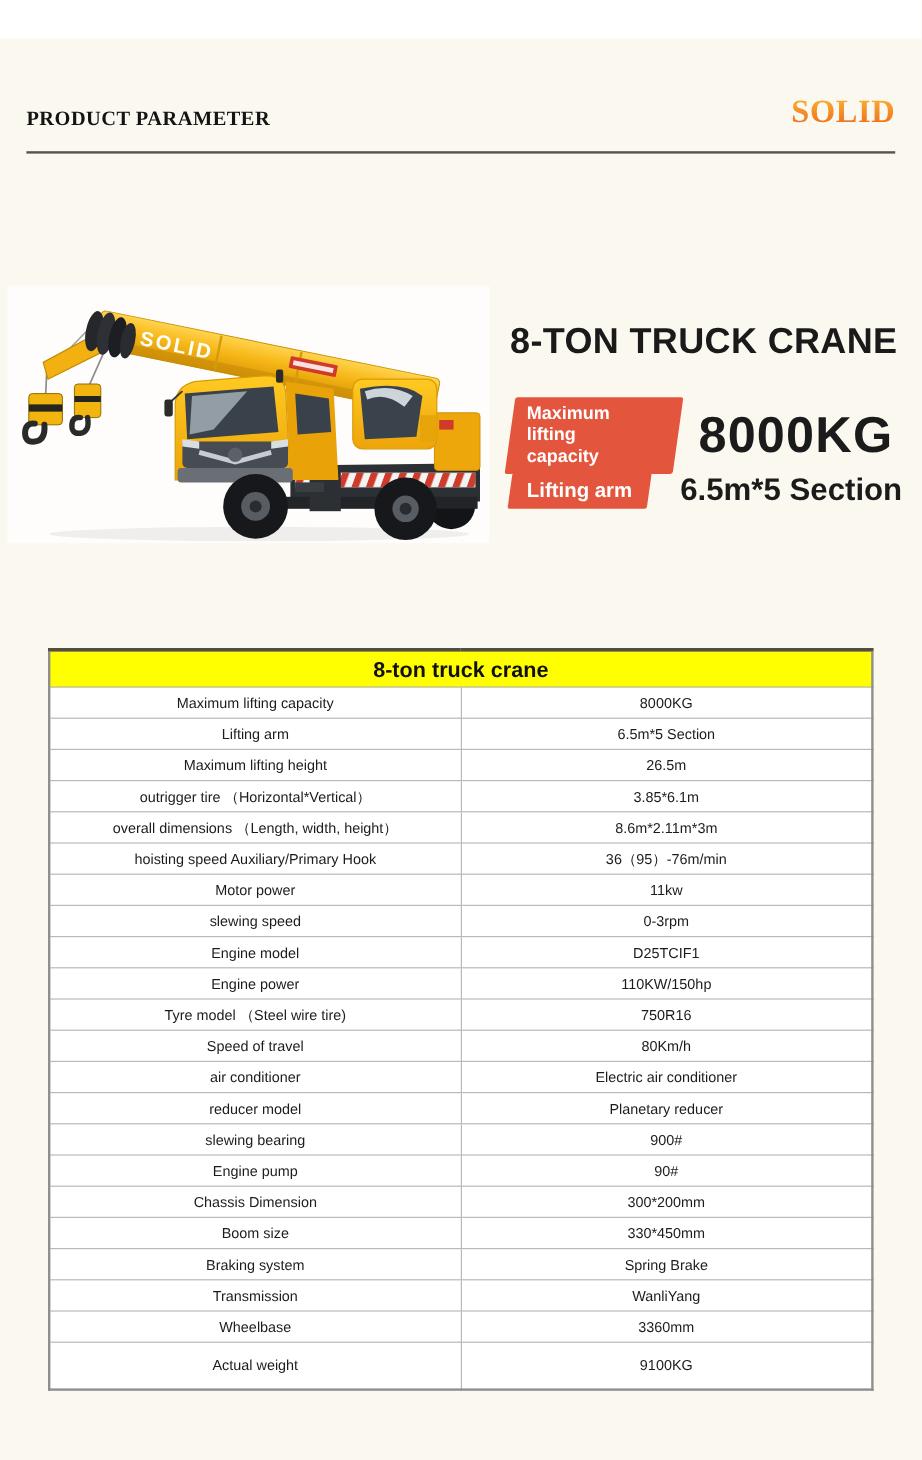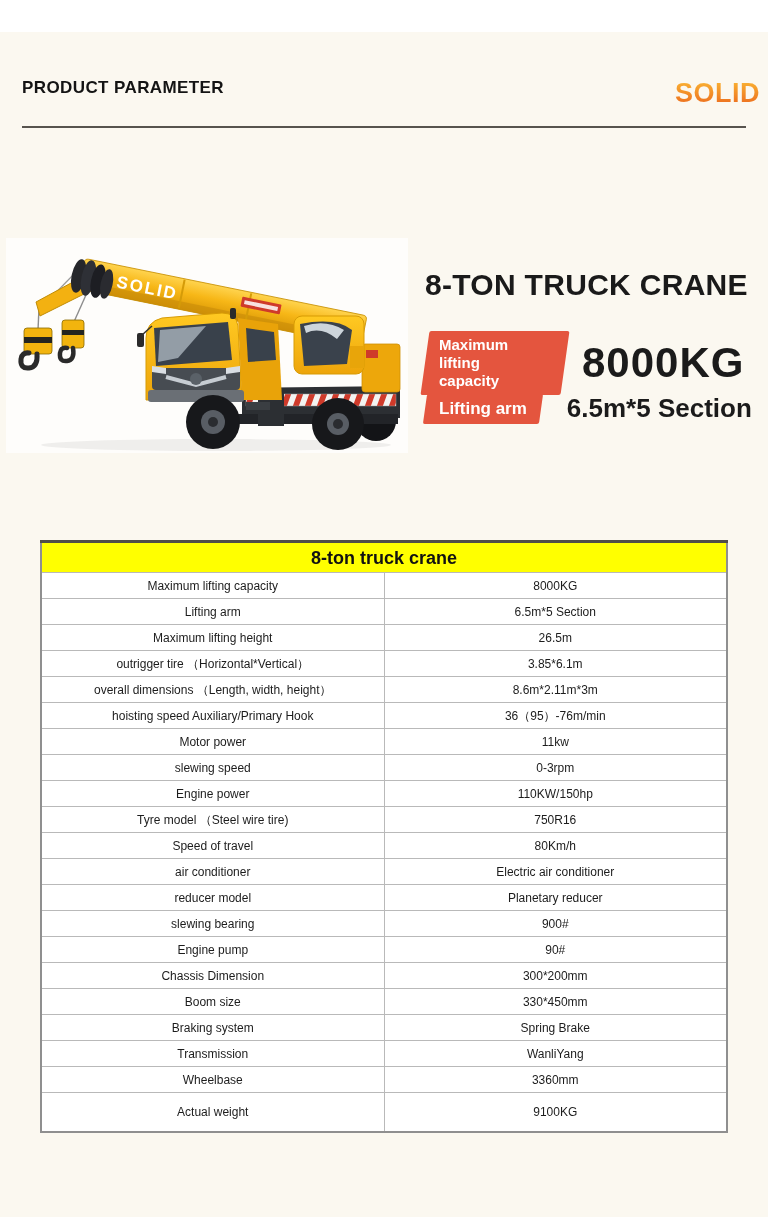--- a/index.html
+++ b/index.html
@@ -3,21 +3,21 @@
 <meta charset="utf-8">
 <style>
   html,body{margin:0;padding:0;}
   body{
     width:768px;height:1217px;position:relative;overflow:hidden;
     background:#fbf8f0;
     font-family:"Liberation Sans","DejaVu Sans",sans-serif;
     color:#1d1d1d;
   }
   .top-strip{position:absolute;top:0;left:0;width:768px;height:32px;background:#ffffff;}
-  .hdr{position:absolute;top:78px;left:22px;right:8px;display:flex;justify-content:space-between;align-items:flex-start;}
+  .hdr{position:absolute;top:78px;left:22px;right:22px;display:flex;justify-content:space-between;align-items:flex-end;font-family:Liberation Serif, serif;}
   .hdr-title{font-size:17px;font-weight:700;letter-spacing:.4px;color:#141414;}
   .brand{
     font-size:27px;font-weight:800;letter-spacing:.5px;
     background:linear-gradient(180deg,#f9b233 10%,#ec6a1d 90%);
     -webkit-background-clip:text;background-clip:text;
     -webkit-text-fill-color:transparent;color:transparent;
   }
   .rule{position:absolute;top:126px;left:22px;width:724px;height:0;border-top:2px solid #57544e;}
 
   .hero{position:absolute;top:238px;left:0;width:768px;height:245px;}
@@ -210,20 +210,24 @@
       </tr>
     <tr>
         <td class="col-param">Motor power</td>
         <td class="col-value">11kw</td>
       </tr>
     <tr>
         <td class="col-param">slewing speed</td>
         <td class="col-value">0-3rpm</td>
       </tr>
     <tr>
+        <td class="col-param">Engine model</td>
+        <td class="col-value">D25TCIF1</td>
+      </tr>
+    <tr>
         <td class="col-param">Engine power</td>
         <td class="col-value">110KW/150hp</td>
       </tr>
     <tr>
         <td class="col-param">Tyre model （Steel wire tire)</td>
         <td class="col-value">750R16</td>
       </tr>
     <tr>
         <td class="col-param">Speed of travel</td>
         <td class="col-value">80Km/h</td>

